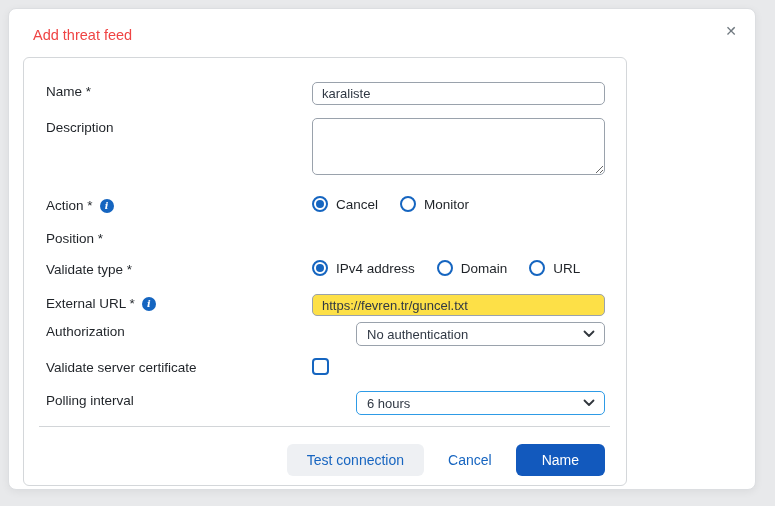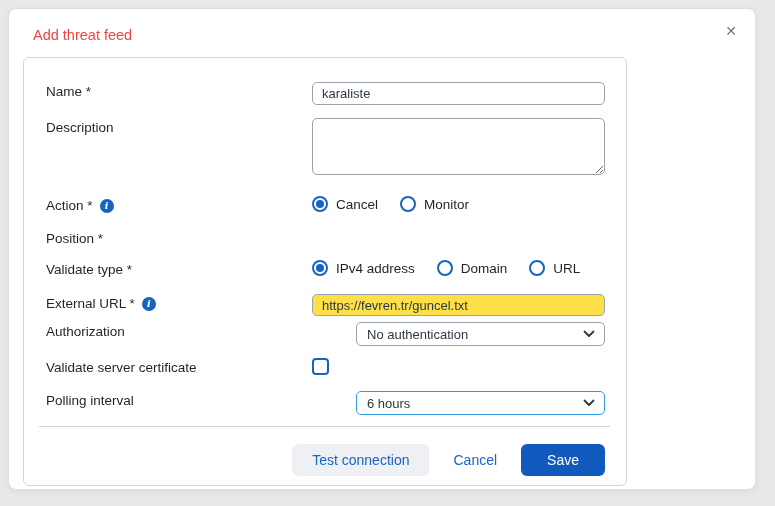--- a/index.html
+++ b/index.html
@@ -219,17 +219,17 @@
           </span>
         </div>
       </div>
     </div>
 
     <div class="divider"></div>
 
     <div class="footer">
       <button class="btn btn-test">Test connection</button>
       <button class="btn btn-cancel">Cancel</button>
-      <button class="btn btn-save">Save</button>
+      <button class="btn btn-save">Name</button>
     </div>
 
   </div>
 </div>
 
 </body></html>

